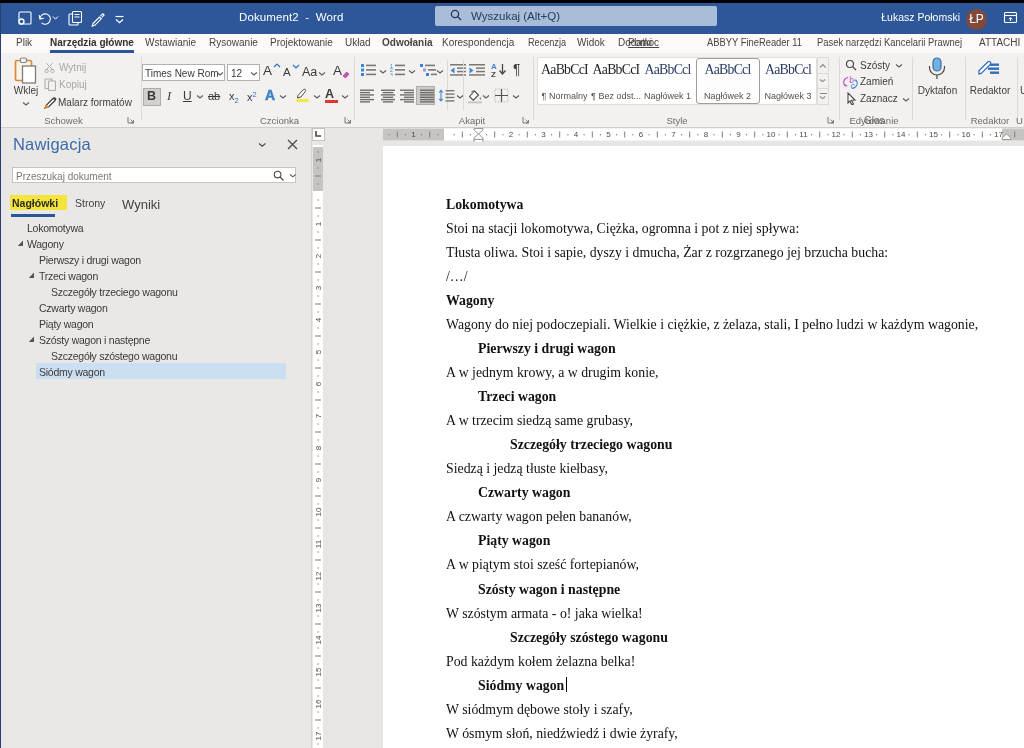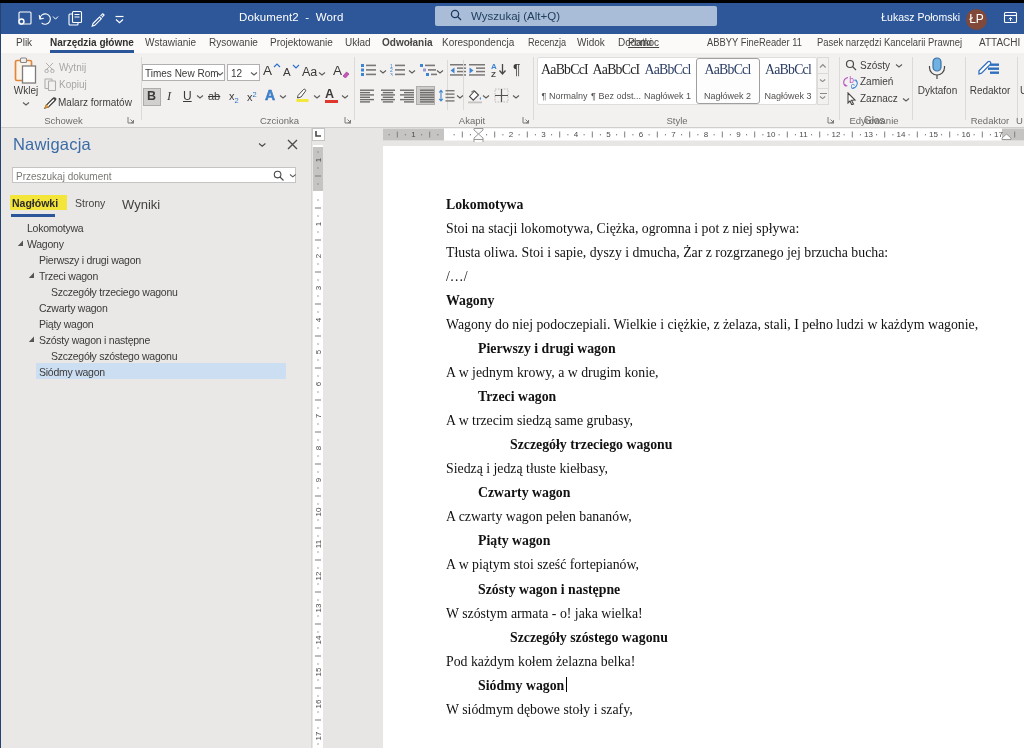--- a/index.html
+++ b/index.html
@@ -583,14 +583,15 @@
     <div class="dl db" style="padding-left:32px;">Czwarty wagon</div>
     <div class="dl" style="">A czwarty wagon pełen bananów,</div>
     <div class="dl db" style="padding-left:32px;">Piąty wagon</div>
     <div class="dl" style="">A w piątym stoi sześć fortepianów,</div>
     <div class="dl db" style="padding-left:32px;">Szósty wagon i następne</div>
     <div class="dl" style="">W szóstym armata - o! jaka wielka!</div>
     <div class="dl db" style="padding-left:64px;">Szczegóły szóstego wagonu</div>
     <div class="dl" style="">Pod każdym kołem żelazna belka!</div>
     <div class="dl db" style="padding-left:32px;">Siódmy wagon</div>
     <div class="dl" style="">W siódmym dębowe stoły i szafy,</div>
+    <div class="dl" style="">W ósmym słoń, niedźwiedź i dwie żyrafy,</div>
   </div>
 <div class="abs" style="left:565.5px;top:677px;width:1px;height:15px;background:#000"></div>
 <div class="abs" style="left:0;top:3px;width:1px;height:745px;background:#26436f"></div>
 </body></html>

